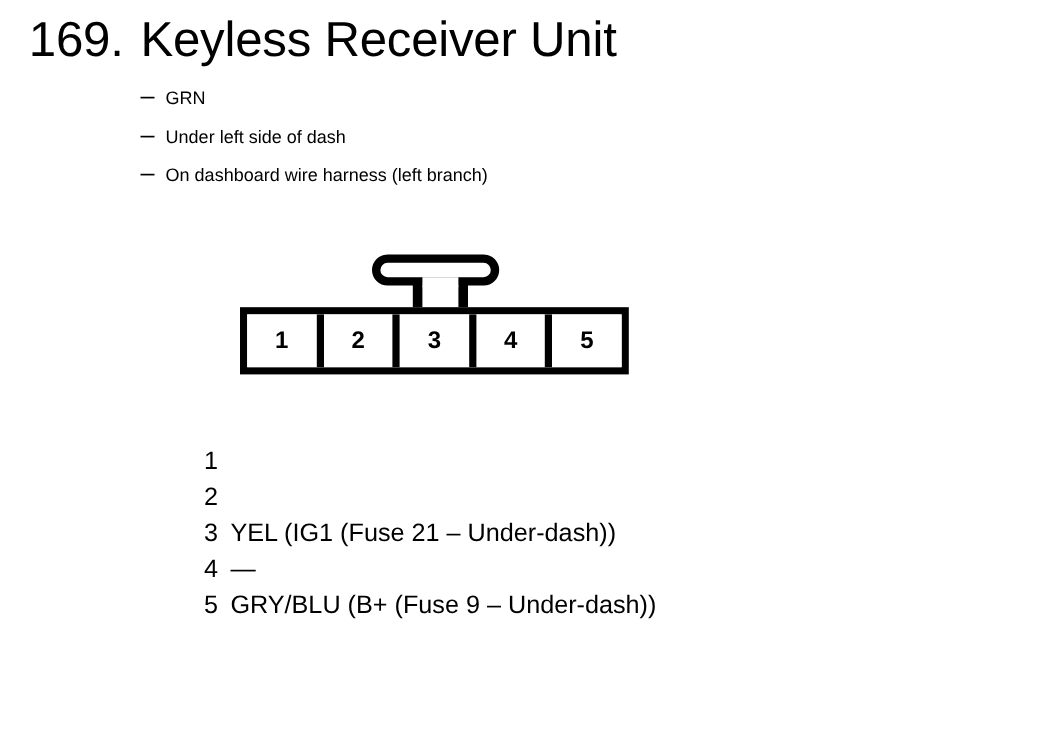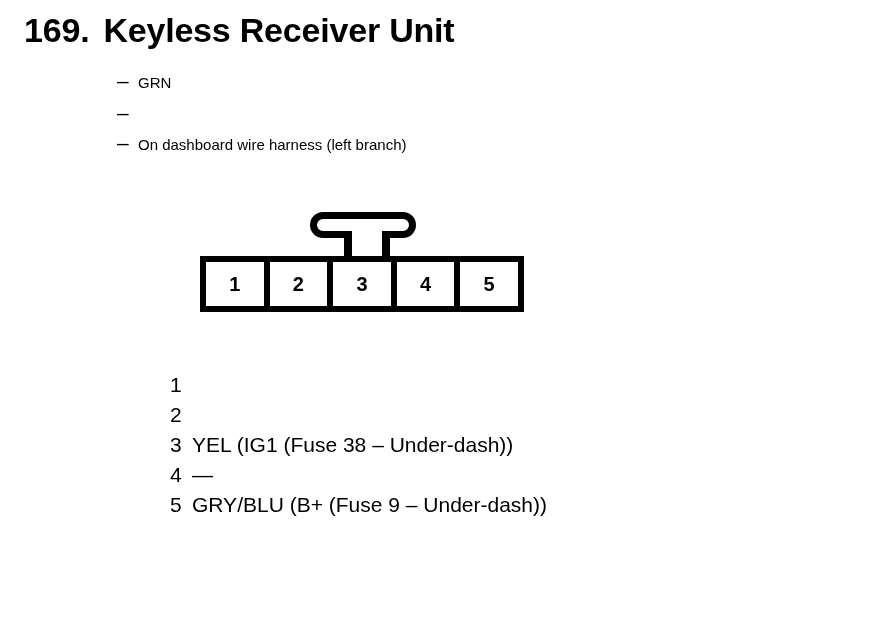--- a/index.html
+++ b/index.html
@@ -21,22 +21,22 @@
     position: absolute;
     inset: 0;
     background: #ffffff;
   }
 
   
   .title {
     position: absolute;
     left: 24px;
     top: 13px;
-    font-size: 34px;
-    font-weight: bold;
+    font-size: 41px;
+    font-weight: normal;
     letter-spacing: -0.2px;
     white-space: nowrap;
     line-height: 1.0;
   }
   .title .num { margin-right: 14px; }
 
   
   .notes {
     position: absolute;
     left: 117px;
@@ -156,20 +156,21 @@
     <span class="num">169.</span><span>Keyless Receiver Unit</span>
   </div>
 
   <div class="notes">
     <div class="note-row">
       <span class="note-dash">–</span>
       <span class="note-text">GRN</span>
     </div>
     <div class="note-row">
       <span class="note-dash">–</span>
+      <span class="note-text">Under left side of dash</span>
     </div>
     <div class="note-row">
       <span class="note-dash">–</span>
       <span class="note-text">On dashboard wire harness (left branch)</span>
     </div>
   </div>
 
   <div class="connector">
     <div class="tab-cap"></div>
     <div class="tab-neck-left"></div>
@@ -187,21 +188,21 @@
 
   <div class="pinlist">
     <div class="pin-row">
       <span class="pin-no">1</span>
     </div>
     <div class="pin-row">
       <span class="pin-no">2</span>
     </div>
     <div class="pin-row">
       <span class="pin-no">3</span>
-      <span class="pin-desc">YEL (IG1 (Fuse 38 – Under-dash))</span>
+      <span class="pin-desc">YEL (IG1 (Fuse 21 – Under-dash))</span>
     </div>
     <div class="pin-row">
       <span class="pin-no">4</span>
       <span class="pin-desc">—</span>
     </div>
     <div class="pin-row">
       <span class="pin-no">5</span>
       <span class="pin-desc">GRY/BLU (B+ (Fuse 9 – Under-dash))</span>
     </div>
   </div>

